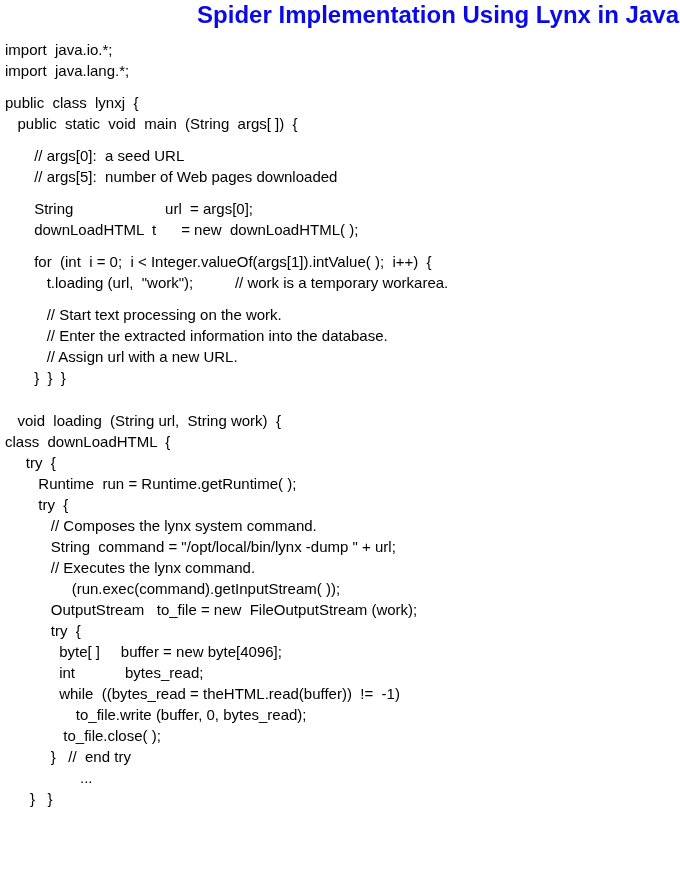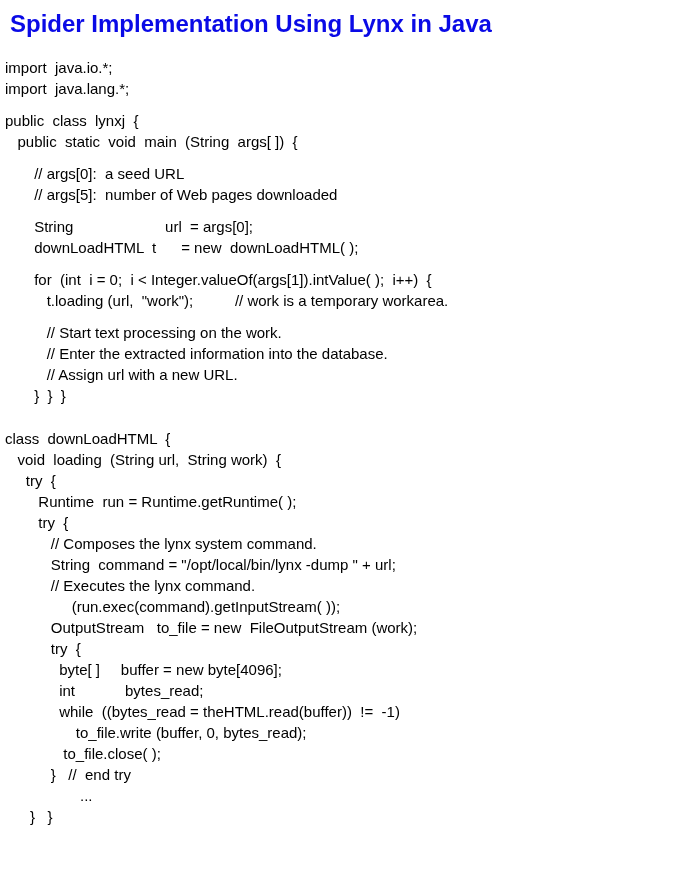--- a/index.html
+++ b/index.html
@@ -9,22 +9,22 @@
   }
   .page {
     position: relative;
     width: 680px;
     height: 880px;
     background: #ffffff;
     overflow: hidden;
     font-family: "Liberation Sans", sans-serif;
   }
   .page-title {
-    margin: 10px;
-    text-align: left;
+    margin: 1px;
+    text-align: right;
     font-size: 24px;
     font-weight: bold;
     letter-spacing: 0px;
     font-family: "Liberation Sans", sans-serif;
   }
   .code-listing {
     padding: 9px 0 0 5px;
     font-size: 15px;
     color: #000000;
     font-family: "Liberation Sans", sans-serif;
@@ -59,22 +59,22 @@
       <div class="code-line blank"></div>
       <div class="code-line">       for  (int  i = 0;  i &lt; Integer.valueOf(args[1]).intValue( );  i++)  {</div>
       <div class="code-line">          t.loading (url,  "work");          // work is a temporary workarea.</div>
       <div class="code-line blank"></div>
       <div class="code-line">          // Start text processing on the work.</div>
       <div class="code-line">          // Enter the extracted information into the database.</div>
       <div class="code-line">          // Assign url with a new URL.</div>
       <div class="code-line">       }  }  }</div>
       <div class="code-line blank"></div>
       <div class="code-line blank"></div>
+      <div class="code-line">   void  loading  (String url,  String work)  {</div>
       <div class="code-line">class  downLoadHTML  {</div>
-      <div class="code-line">   void  loading  (String url,  String work)  {</div>
       <div class="code-line">     try  {</div>
       <div class="code-line">        Runtime  run = Runtime.getRuntime( );</div>
       <div class="code-line">        try  {</div>
       <div class="code-line">           // Composes the lynx system command.</div>
       <div class="code-line">           String  command = "/opt/local/bin/lynx -dump " + url;</div>
       <div class="code-line">           // Executes the lynx command.</div>
       <div class="code-line">                (run.exec(command).getInputStream( ));</div>
       <div class="code-line">           OutputStream   to_file = new  FileOutputStream (work);</div>
       <div class="code-line">           try  {</div>
       <div class="code-line">             byte[ ]     buffer = new byte[4096];</div>

